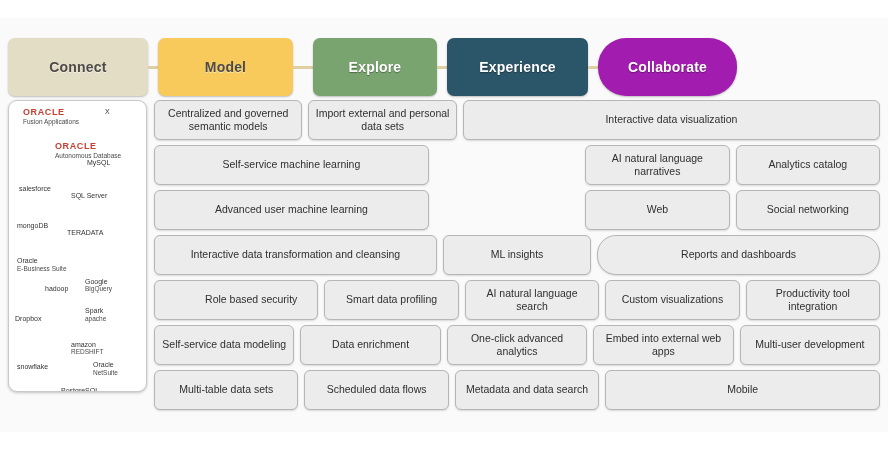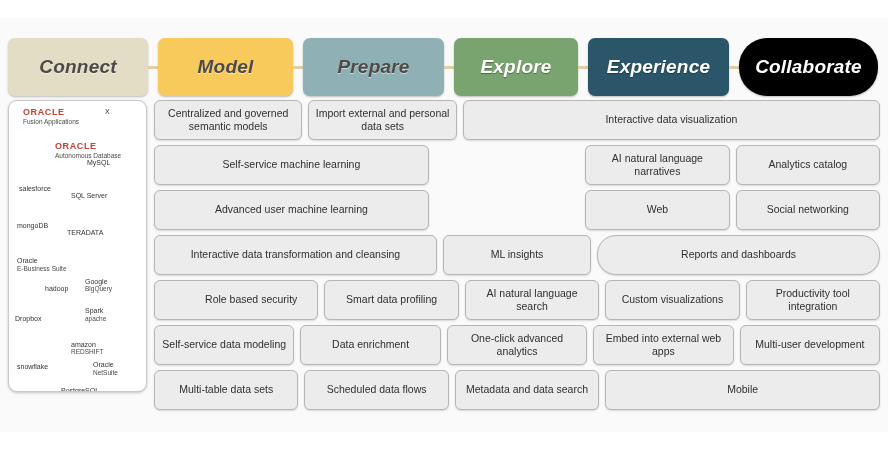--- a/index.html
+++ b/index.html
@@ -35,26 +35,25 @@
     width: 872px;
     height: 58px;
     display: flex;
     align-items: stretch;
   }
   .stage-tab {
     border-radius: 7px;
     display: flex;
     align-items: center;
     justify-content: center;
-    font-size: 19px;
+    font-size: 14px;
     font-weight: bold;
     letter-spacing: .2px;
     box-shadow: 0 1px 2px rgba(0,0,0,.25);
     box-sizing: border-box;
-    font-style: italic;
   }
   .stage-tab.light-label { color: #4d4a48; text-shadow: 0 1px 0 rgba(255,255,255,.55); }
   .stage-tab.dark-label  { color: #ffffff; text-shadow: 0 1px 1px rgba(0,0,0,.35); }
 
   .stage-connector {
     flex: 0 0 10px;
     align-self: center;
     height: 3px;
     background: #e0cfa4;
   }
@@ -135,27 +134,26 @@
 </head>
 <body>
 
 <div id="page-frame"></div>
 
 <div id="stage-header">
     <div class="stage-tab light-label" style="background: rgb(227, 221, 197); flex: 0 0 140px;">Connect</div>
     <div class="stage-connector" style="background: rgb(224, 207, 164);"></div>
     <div class="stage-tab light-label" style="background: rgb(248, 202, 92); flex: 0 0 135px;">Model</div>
     <div class="stage-connector" style="background: rgb(224, 207, 164);"></div>
-    <div class="stage-tab light-label" style="background: rgb(143, 176, 180); flex: 0 0 141px;">Prepare</div>
     <div class="stage-connector" style="background: rgb(224, 207, 164);"></div>
     <div class="stage-tab dark-label" style="background: rgb(121, 163, 111); flex: 0 0 124px;">Explore</div>
     <div class="stage-connector" style="background: rgb(224, 207, 164);"></div>
     <div class="stage-tab dark-label" style="background: rgb(43, 85, 104); flex: 0 0 141px;">Experience</div>
     <div class="stage-connector" style="background: rgb(224, 207, 164);"></div>
-    <div class="stage-tab dark-label" style="background: #000000; flex: 0 0 139px; border-radius: 28px;">Collaborate</div>
+    <div class="stage-tab dark-label" style="background: #a21caf; flex: 0 0 139px; border-radius: 28px;">Collaborate</div>
   </div>
 
 <div id="matrix-body">
 
   <div id="connect-panel">
       <div class="logo-item" style="left: 14px; top: 7.44px;">
         <div class="logo-oracle-word">ORACLE</div>
         <div class="logo-sub">Fusion Applications</div>
       </div>
       <div class="logo-item" style="left: 96px; top: 7.44px;">

